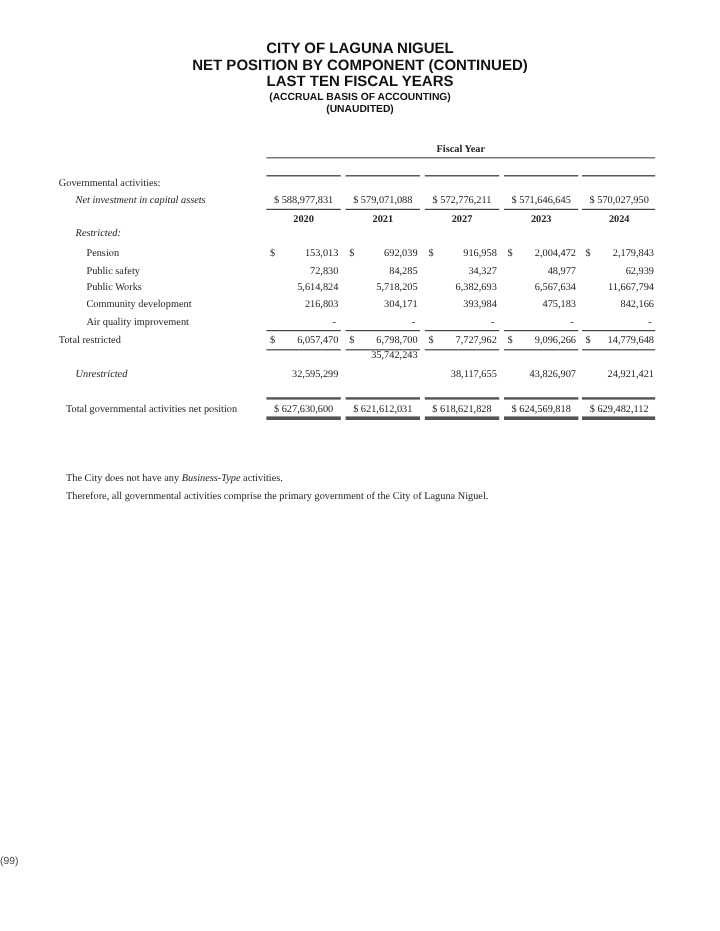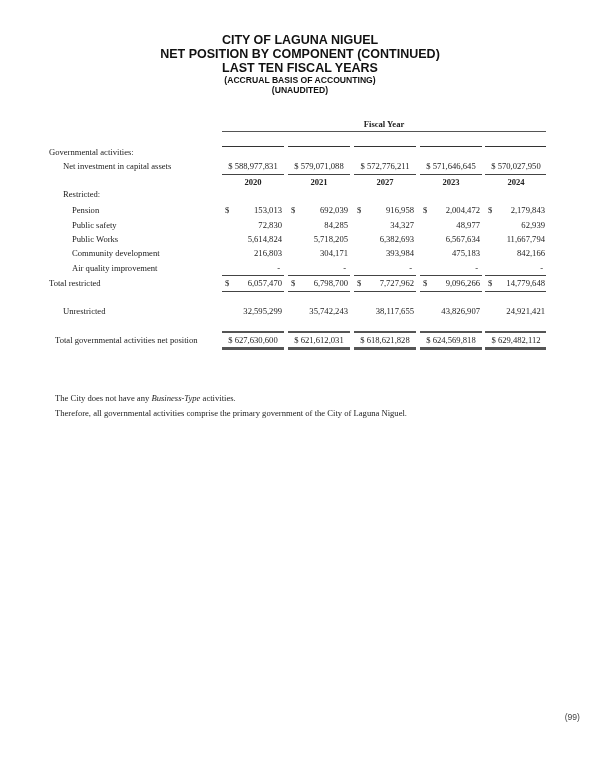--- a/index.html
+++ b/index.html
@@ -15,35 +15,35 @@
   .abs { position: absolute; white-space: nowrap; }
 
   .fy { left: 222px; width: 324px; top: 119px; text-align: center; font-weight: bold; font-family: Liberation Serif, serif; }
   .fy-line { position: absolute; left: 222px; width: 324px; top: 131px; height: 1px; background: #555; }
 
   .col { position: absolute; width: 62px; margin-top: 43px; }
   .yr { top: 134px; text-align: center; font-weight: bold; }
   .yr-line { position: absolute; height: 1px; background: #333; top: 146px; }
 
   .lbl { left: 49px; }
-  .lbl2 { left: 63px; }
+  .lbl2 { left: 63px; font-style: italic; }
   .lbl3 { left: 72px; }
 
   .cell { position: absolute; width: 62px; height: 11px; }
   .cell .dol { position: absolute; left: 3px; top: 0; }
   .cell .num { position: absolute; right: 2px; top: 0; text-align: right; }
   .cell .dash { position: absolute; right: 4px; top: 0; }
   .cell .numc { position: absolute; left: 0; right: 0; top: 0; text-align: center; }
 
   .uline { position: absolute; height: 1px; background: #444; }
   .thick { position: absolute; height: 2px; background: #555; }
 
   .note { left: 55px; }
   .note i { font-style: italic; }
-  .pagenum { position: absolute; top: 712px; left: 0; width: 580px; text-align: right; font-family: "Liberation Sans", sans-serif; font-size: 8.6px; color: #444; }
+  .pagenum { position: absolute; top: 712px; left: 0; width: 580px; text-align: left; font-family: "Liberation Sans", sans-serif; font-size: 8.6px; color: #444; }
 </style>
 </head>
 <body>
 
 <div class="hdr h1">CITY OF LAGUNA NIGUEL</div>
 <div class="hdr h2">NET POSITION BY COMPONENT (CONTINUED)</div>
 <div class="hdr h3">LAST TEN FISCAL YEARS</div>
 <div class="hdr h4">(ACCRUAL BASIS OF ACCOUNTING)</div>
 <div class="hdr h5">(UNAUDITED)</div>
 
@@ -221,21 +221,21 @@
   <div class="uline" style="left:354px;width:62px;top:291px"></div>
   <div class="uline" style="left:420px;width:62px;top:291px"></div>
   <div class="uline" style="left:485px;width:61px;top:291px"></div>
 </div>
 
 <div>
   <div class="abs serif lbl2" style="top:306px">Unrestricted</div>
   <div class="cell serif" style="left:222px;top:306px">
       <span class="num">32,595,299</span>
     </div>
-  <div class="cell serif" style="left:288px;top:306px">
+  <div class="cell serif" style="left:288px;top:290px">
       <span class="num">35,742,243</span>
     </div>
   <div class="cell serif" style="left:354px;top:306px">
       <span class="num">38,117,655</span>
     </div>
   <div class="cell serif" style="left:420px;top:306px">
       <span class="num">43,826,907</span>
     </div>
   <div class="cell serif" style="left:485px;top:306px">
       <span class="num">24,921,421</span>

